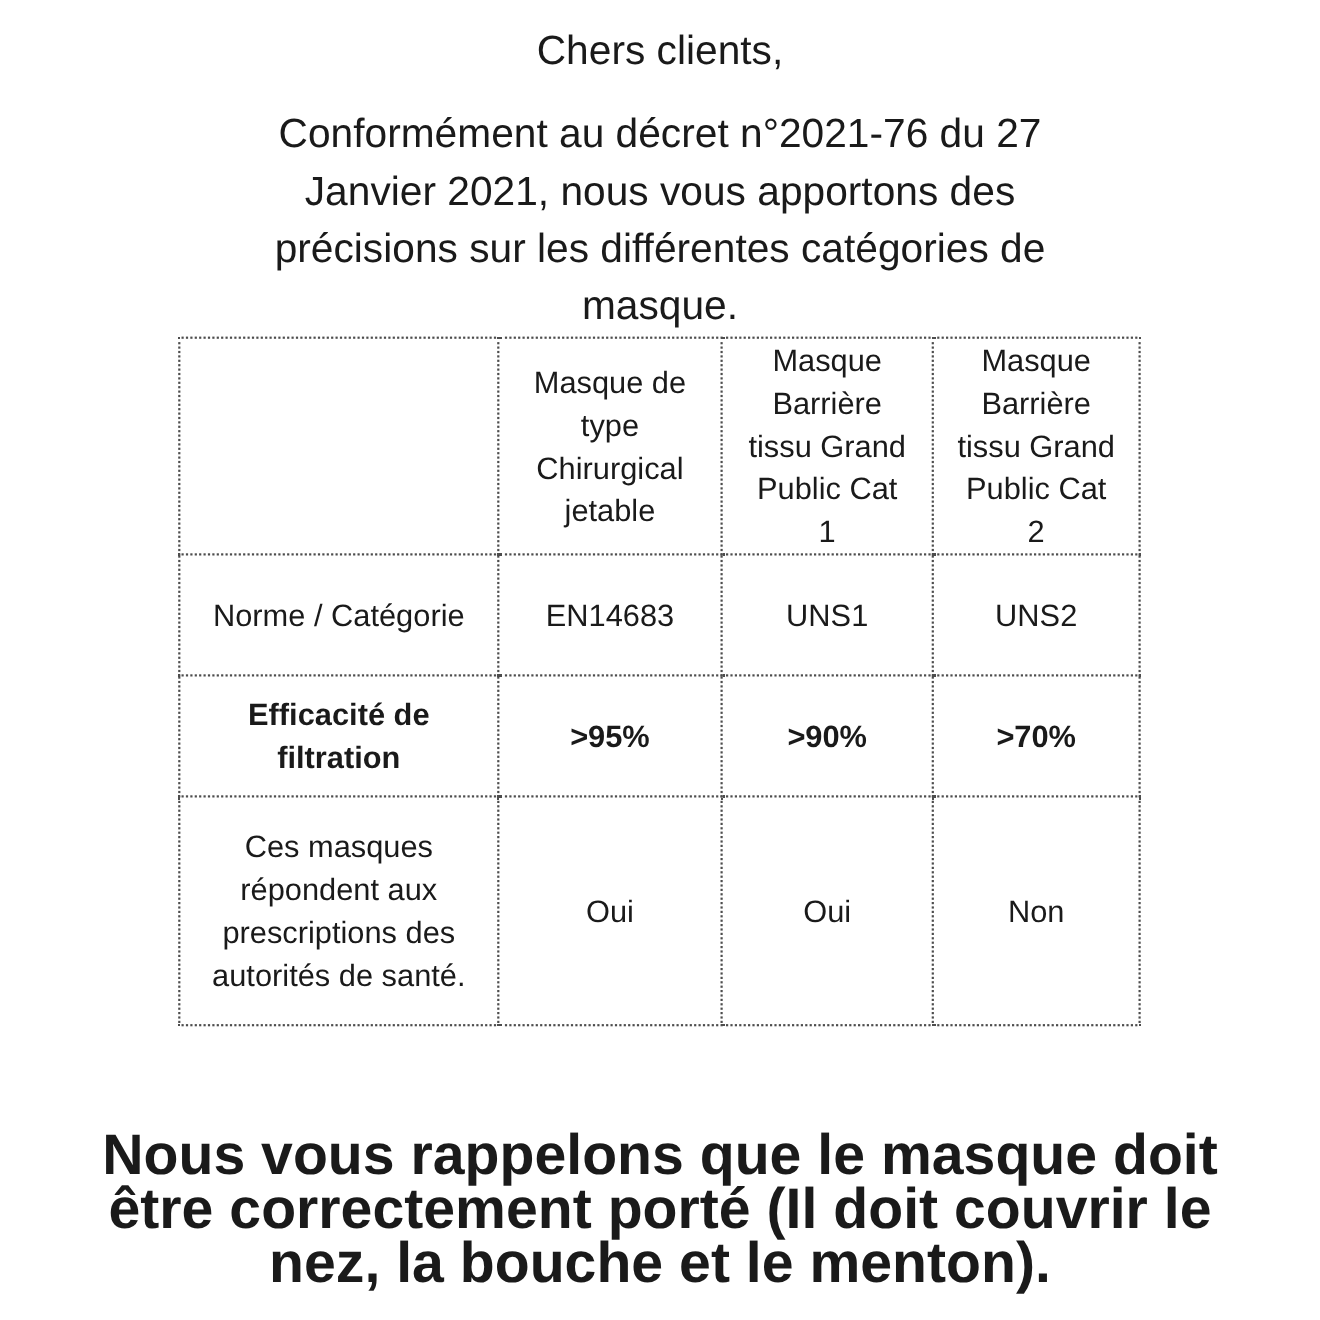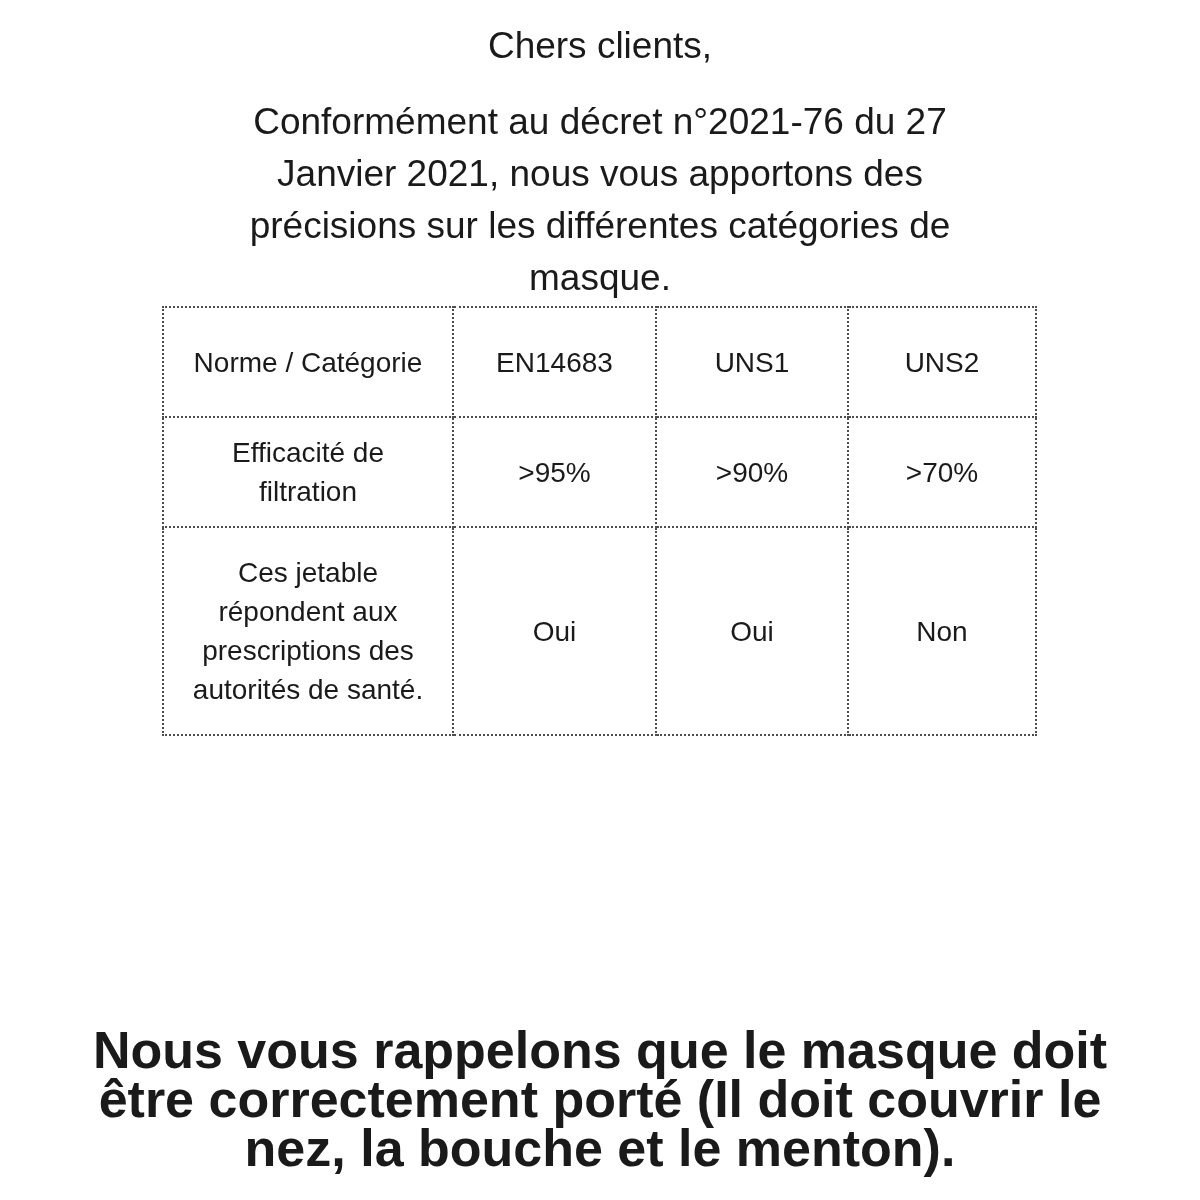--- a/index.html
+++ b/index.html
@@ -50,21 +50,21 @@
     text-align: center;
     vertical-align: middle;
     font-size: 28px;
     line-height: 39px;
     padding: 0 20px;
     white-space: pre-line;
     overflow: hidden;
   }
   tr.row-header  { height: 184px; }
   tr.row-norme   { height: 110px; }
-  tr.row-filtr   { height: 110px; }
+  tr.row-filtr   { height: 110px; font-weight: bold; }
   tr.row-prescr  { height: 208px; }
   col.c0 { width: 290px; }
   col.c1 { width: 203px; }
   col.c2 { width: 192px; }
   col.c3 { width: 188px; }
 </style>
 </head>
 <body>
 
 <div class="centered-text greeting">Chers clients,</div>
@@ -75,35 +75,50 @@
 masque.</div>
 
 <table class="mask-table">
   <colgroup>
     <col class="c0">
       <col class="c1">
       <col class="c2">
       <col class="c3">
   </colgroup>
   <tbody>
+    <tr class="row-header">
+      <td></td>
+      <td>Masque de
+type
+Chirurgical
+jetable</td>
+      <td>Masque
+Barrière
+tissu Grand
+Public Cat 1</td>
+      <td>Masque
+Barrière
+tissu Grand
+Public Cat 2</td>
+    </tr>
     <tr class="row-norme">
       <td>Norme / Catégorie</td>
       <td>EN14683</td>
       <td>UNS1</td>
       <td>UNS2</td>
     </tr>
     <tr class="row-filtr">
       <td>Efficacité de
 filtration</td>
       <td>&gt;95%</td>
       <td>&gt;90%</td>
       <td>&gt;70%</td>
     </tr>
     <tr class="row-prescr">
-      <td>Ces jetable
+      <td>Ces masques
 répondent aux
 prescriptions des
 autorités de santé.</td>
       <td>Oui</td>
       <td>Oui</td>
       <td>Non</td>
     </tr>
   </tbody>
 </table>
 

